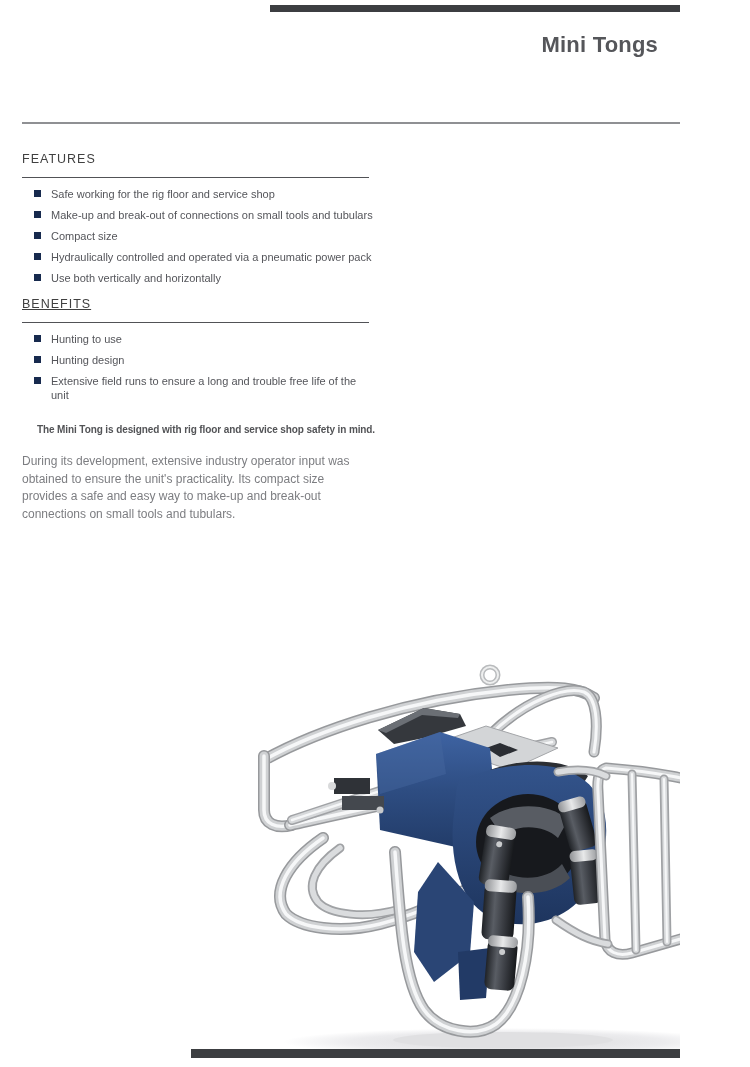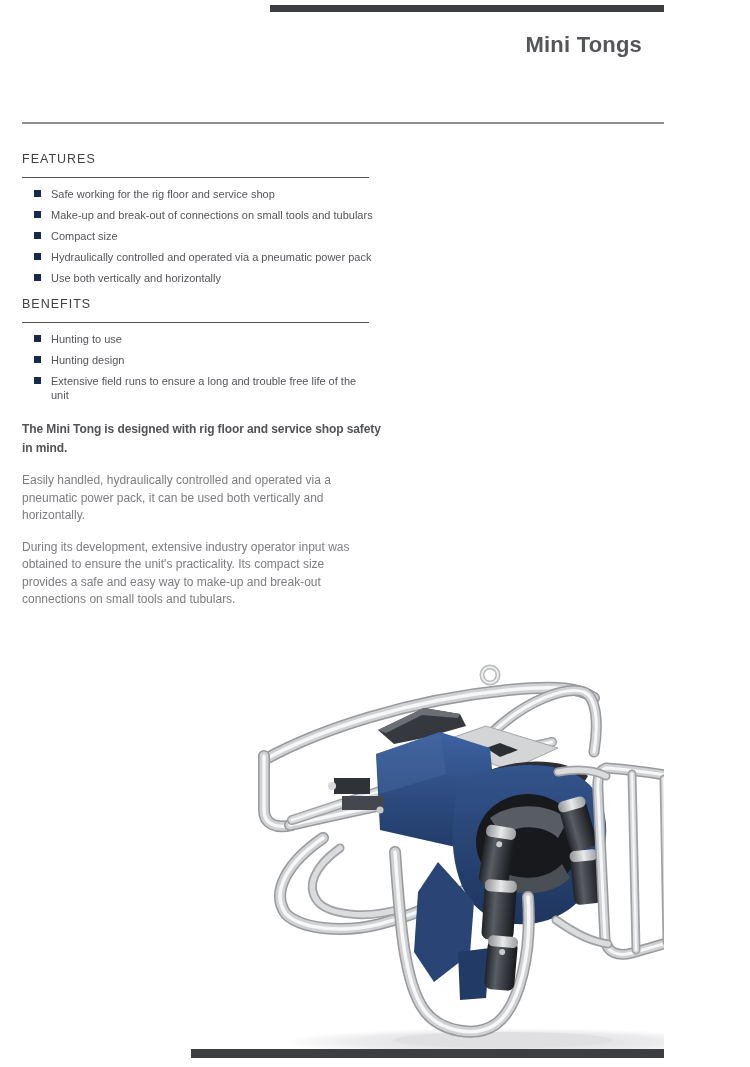--- a/index.html
+++ b/index.html
@@ -3,20 +3,21 @@
 <meta charset="utf-8">
 <style>
   html, body { margin: 0; padding: 0; }
   body { font-family: "Liberation Sans", sans-serif; background: #ffffff; }
   .page {
     position: relative;
     width: 664px;
     height: 1067px;
     background: #ffffff;
     overflow: hidden;
+    padding-left: 16px;
   }
 
   
   .bar-top {
     position: absolute; left: 270px; top: 5px;
     width: 458px; height: 7px; background: #3c3e41;
   }
   .bar-bottom {
     position: absolute; left: 191px; top: 1049px;
     width: 559px; height: 9px; background: #3c3e41;
@@ -37,37 +38,37 @@
     width: 706px; height: 0; border-top: 2px solid #8f9093;
   }
 
   
   .left-col { position: absolute; left: 22px; top: 145px; width: 366px; }
 
   .section-heading {
     margin: 7px 0 0; font-size: 12.5px; font-weight: normal;
     color: #404040; letter-spacing: 1px; line-height: 15px;
   }
-  .section-heading.benefits { margin-top: 12px; }
+  .section-heading.benefits { margin-top: 12px; text-decoration: underline; }
   .section-rule { margin-top: 10px; width: 347px; height: 0; border-top: 1px solid #515256; }
 
   ul.bullets { margin: 9px 0 0; padding: 0; list-style: none; }
   ul.bullets li {
     position: relative; padding-left: 17px; margin: 0 12px 7px;
     font-size: 11px; line-height: 14px; color: #54555a;
   }
   ul.bullets li::before {
     content: ""; position: absolute; left: 0; top: 3px;
     width: 7px; height: 7px; background: #172a4e;
   }
 
   .lead {
     margin: 18px 0 0; width: 368px;
-    font-size: 12px; font-weight: bold; color: #525356;
-    line-height: 19px; letter-spacing: -0.1px;
+    font-size: 10px; font-weight: bold; color: #525356;
+    line-height: 19px; letter-spacing: -0.1px; text-align: center;
   }
   .para {
     margin: 14px 0 0; width: 332px;
     font-size: 12px; color: #7c7d81; line-height: 17.5px;
   }
 
   
   .product-figure { position: absolute; left: 228px; top: 652px; width: 522px; height: 408px; }
   .product-figure svg { display: block; width: 100%; height: 100%; }
 </style>
@@ -98,21 +99,20 @@
 
     <h3 class="section-heading benefits">BENEFITS</h3>
     <div class="section-rule"></div>
     <ul class="bullets">
       <li>Hunting to use</li>
       <li>Hunting design</li>
       <li>Extensive field runs to ensure a long and trouble free life of the unit</li>
     </ul>
 
     <p class="lead">The Mini Tong is designed with rig floor and service shop safety in mind.</p>
-    <p class="para">Easily handled, hydraulically controlled and operated via a pneumatic power pack, it can be used both vertically and horizontally.</p>
     <p class="para">During its development, extensive industry operator input was obtained to ensure the unit's practicality. Its compact size provides a safe and easy way to make-up and break-out connections on small tools and tubulars.</p>
   </div>
 
   <div class="product-figure">
     <svg viewBox="0 0 522 408" xmlns="http://www.w3.org/2000/svg">
       <defs>
         <linearGradient id="gBlue" x1="0" y1="0" x2="0" y2="1">
           <stop offset="0" stop-color="#3e63a2"></stop>
           <stop offset="0.5" stop-color="#2e4d82"></stop>
           <stop offset="1" stop-color="#223c69"></stop>

